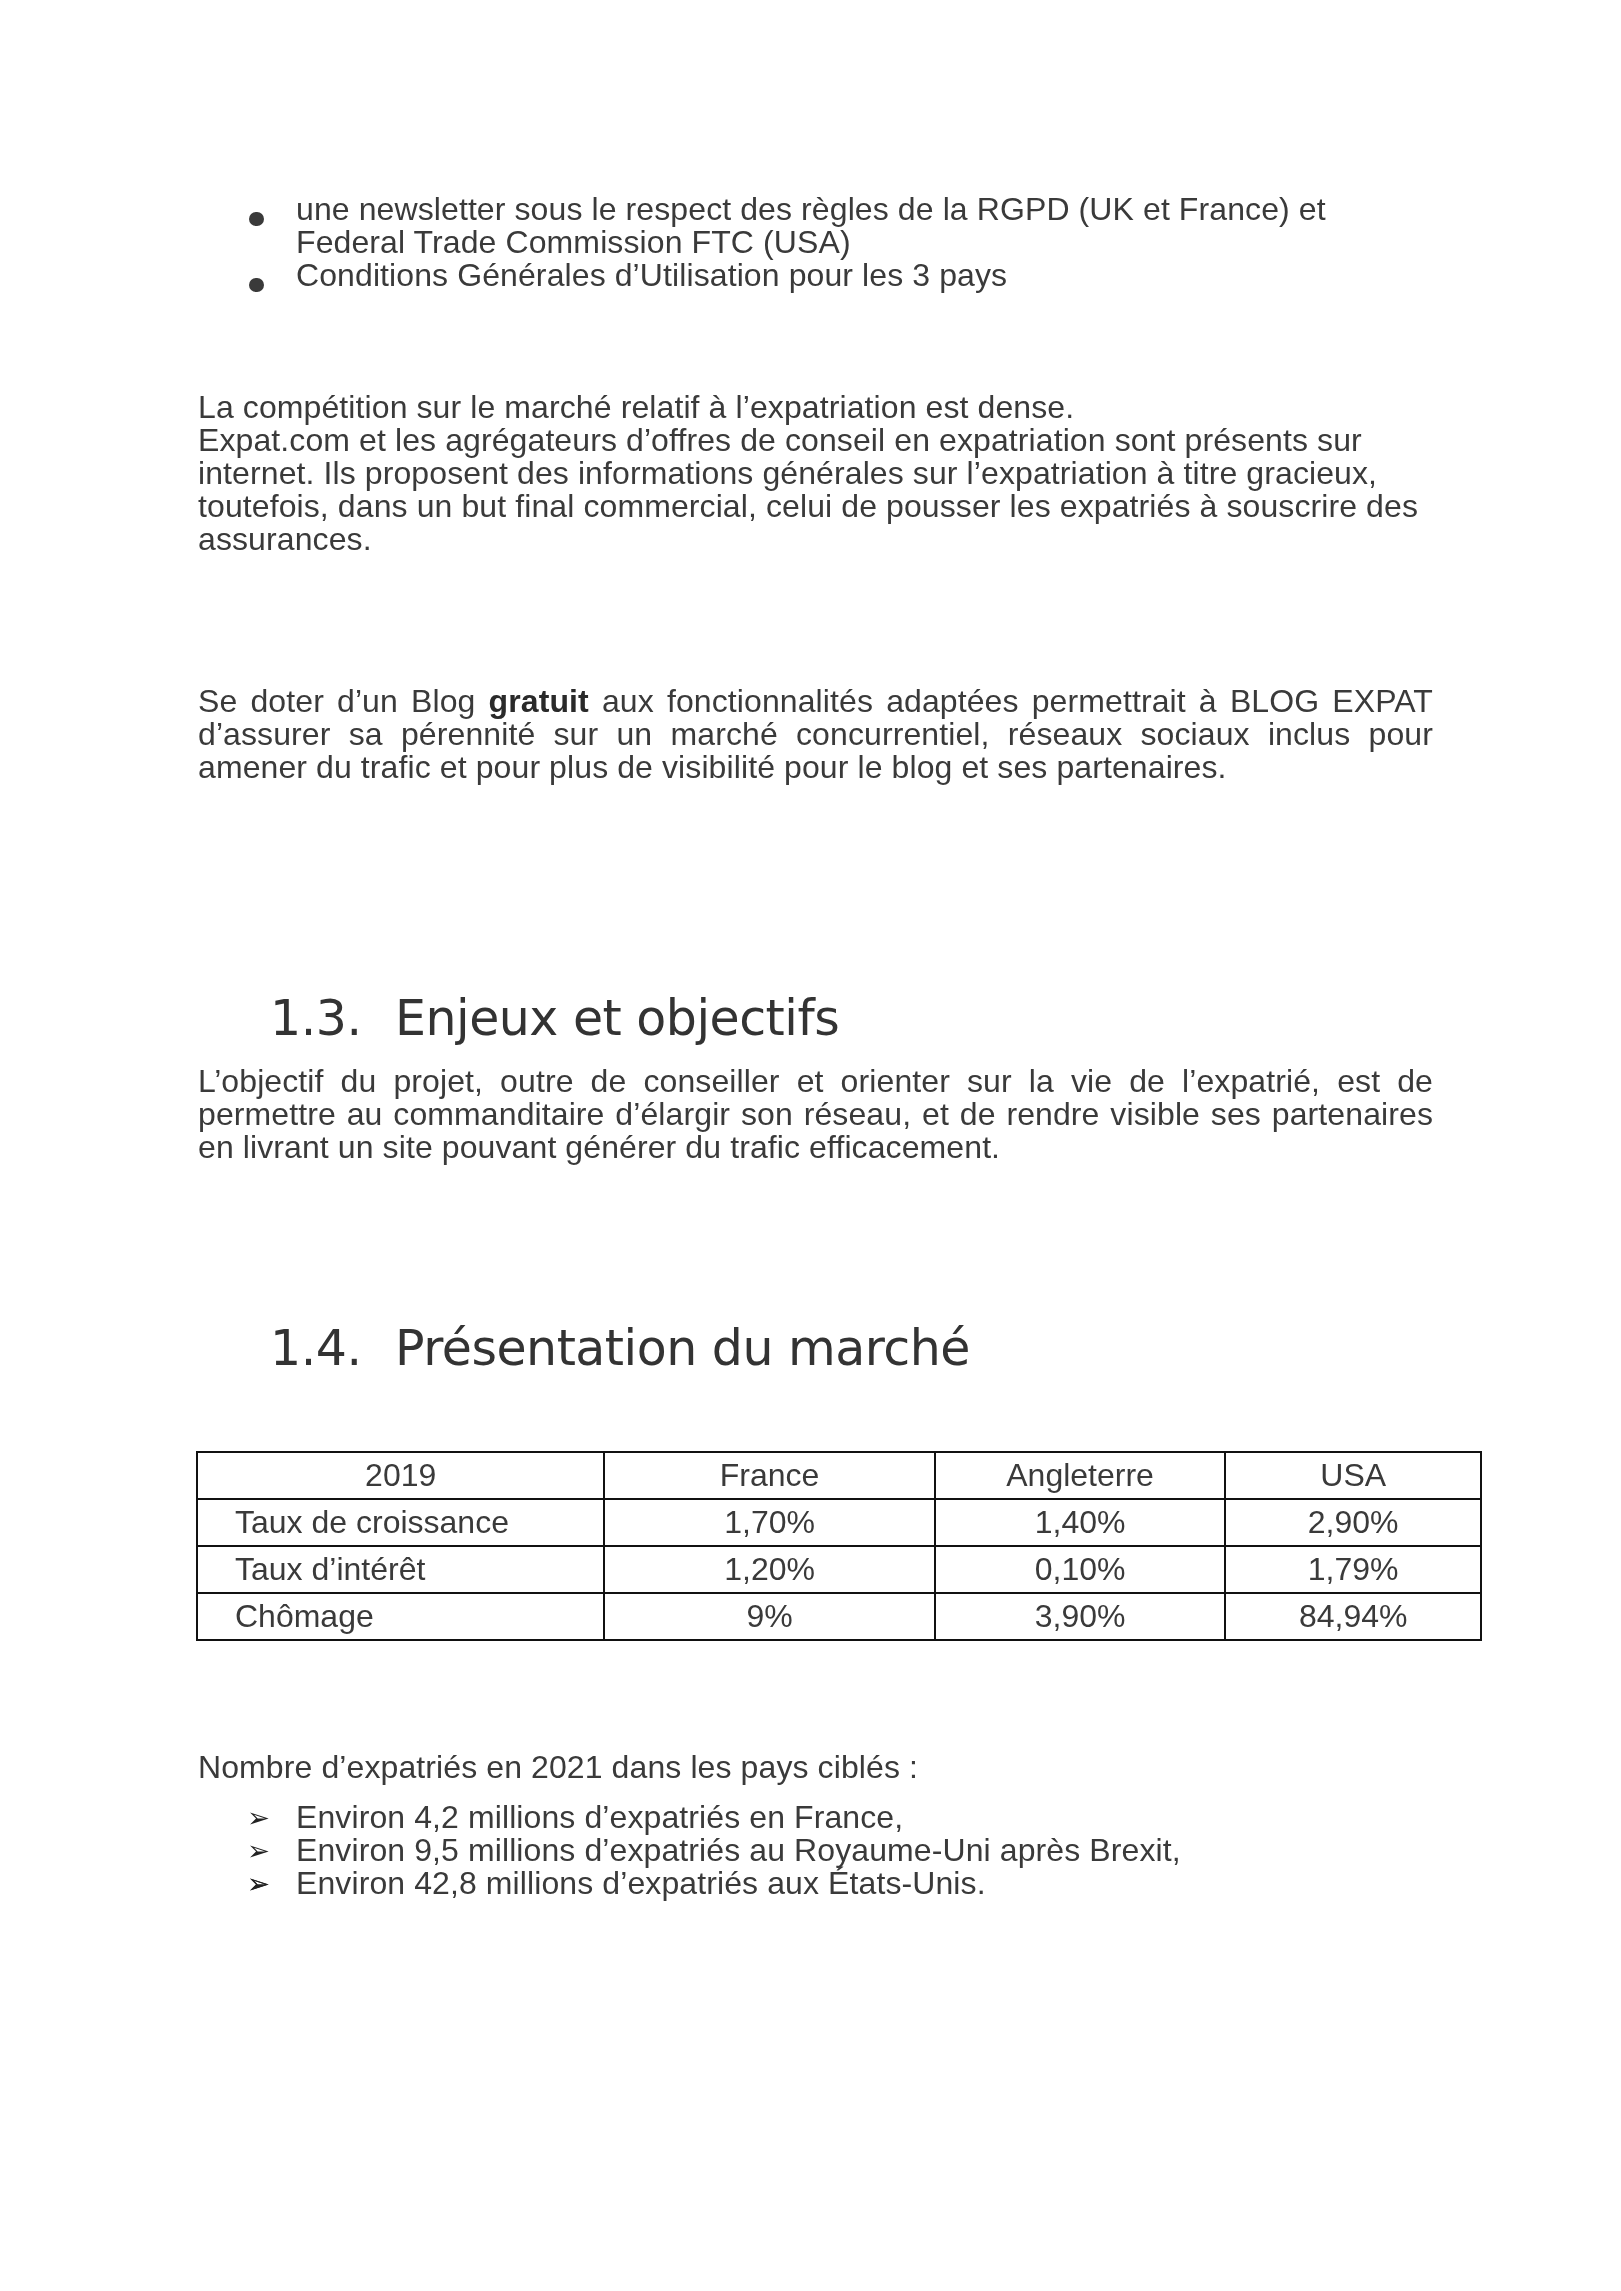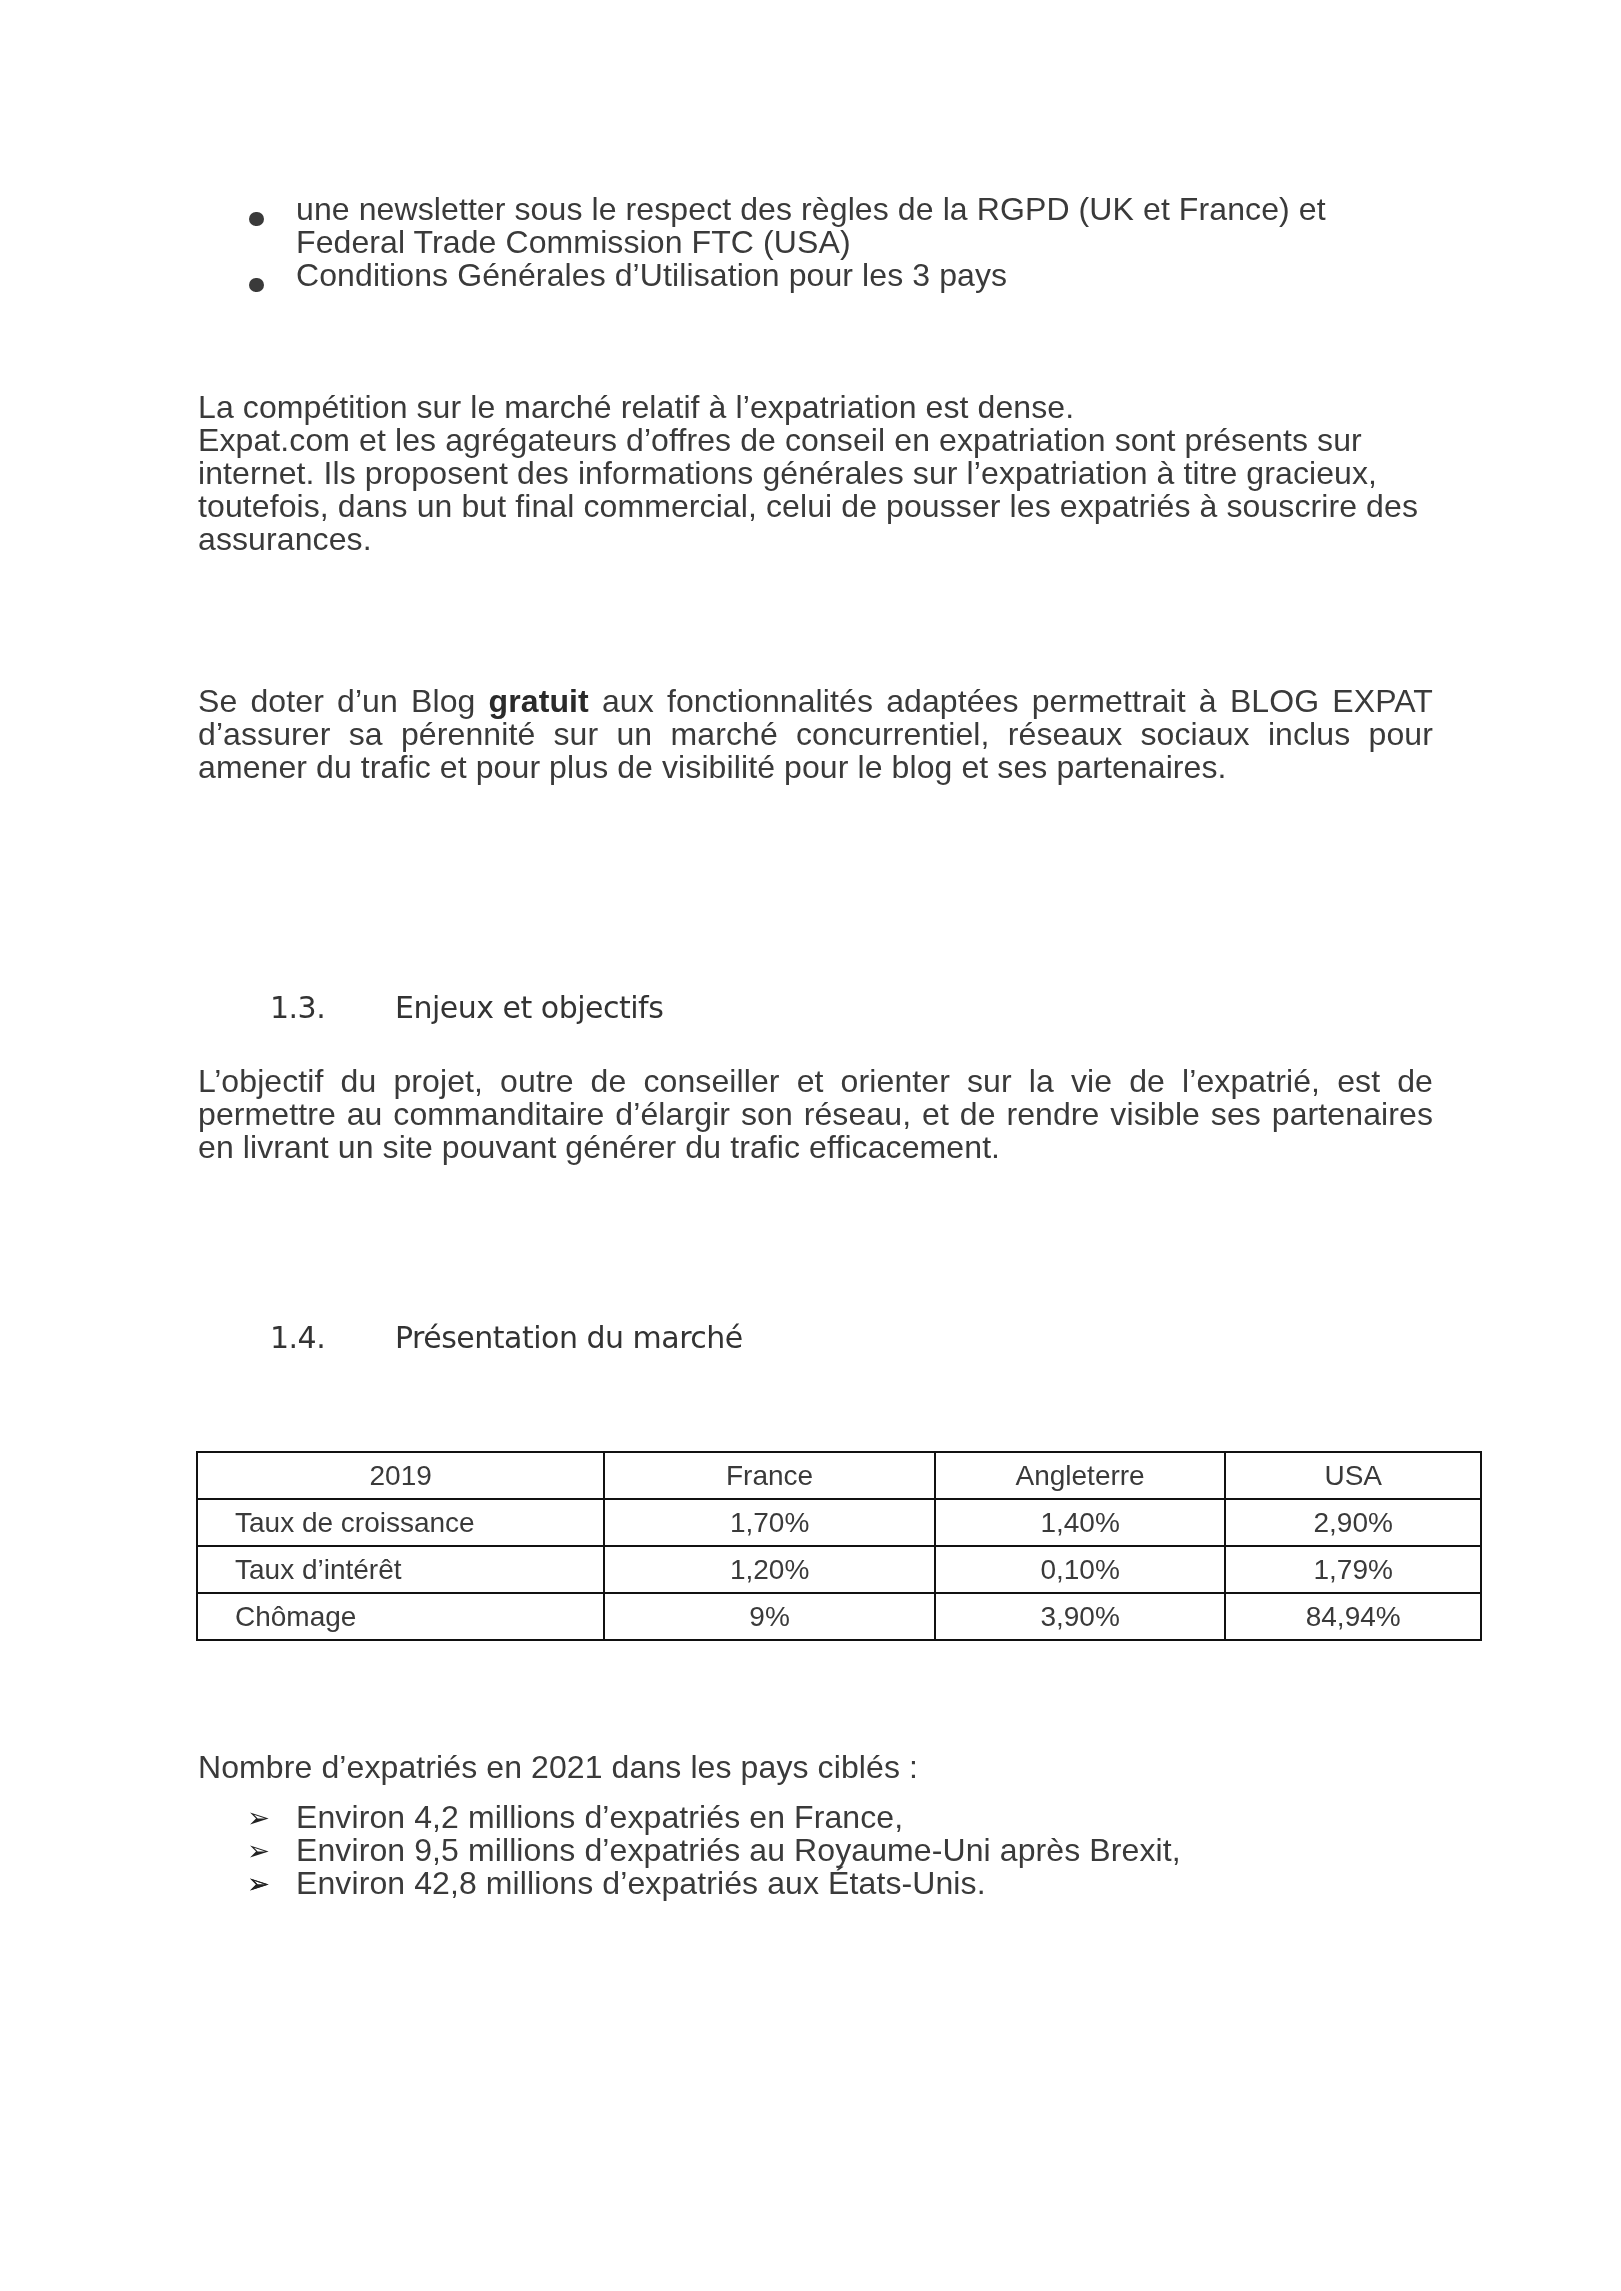--- a/index.html
+++ b/index.html
@@ -5,23 +5,23 @@
   html, body { margin:0; padding:0; background:#ffffff; }
   body { width:1621px; height:2292px; position:relative; overflow:hidden;
          font-family:"Liberation Sans", sans-serif; color:#3a3a3a; }
   .page { position:absolute; left:0; top:0; width:1621px; height:2292px; }
   .body-text { font-size:32px; line-height:33px; letter-spacing:0.1px; }
   .bullets { position:absolute; left:198px; top:193px; width:1237px; margin:0; padding:0; list-style:none; }
   .bullets li { position:relative; padding-left:98px; }
   .bullets .dot { position:absolute; left:51px; top:18.6px; width:14.7px; height:14.7px; border-radius:50%; background:#3a3a3a; }
   .para { position:absolute; left:198px; width:1235px; margin:0; }
   .justify { text-align:justify; text-align-last:left; }
-  .heading { position:absolute; left:270px; font-family:"DejaVu Sans", sans-serif; font-size:30px; color:#333; margin:0; font-weight:normal; letter-spacing:-0.5px; }
+  .heading { position:absolute; left:270px; font-family:"DejaVu Sans", sans-serif; font-size:49px; color:#333; margin:0; font-weight:normal; letter-spacing:-0.5px; }
   .heading .num { display:inline-block; width:125px; }
-  table.market { position:absolute; left:196px; top:1451px; width:1286px; border-collapse:collapse; font-size:28px; color:#3a3a3a; }
+  table.market { position:absolute; left:196px; top:1451px; width:1286px; border-collapse:collapse; font-size:32px; color:#3a3a3a; }
   table.market td { border:2.9px solid #111; height:45px; padding:0; text-align:center; line-height:45px; }
   table.market td.rowlabel { text-align:left; padding-left:37px; }
   .arrows { position:absolute; left:198px; top:1801px; margin:0; padding:0; list-style:none; }
   .arrows li { position:relative; padding-left:98px; }
   .arrows .arrow { position:absolute; left:49px; top:0; font-family:"DejaVu Sans", sans-serif; font-size:27.4px; color:#222; }
   b { color:#2a2a2a; }
 </style>
 </head>
 <body>
 

